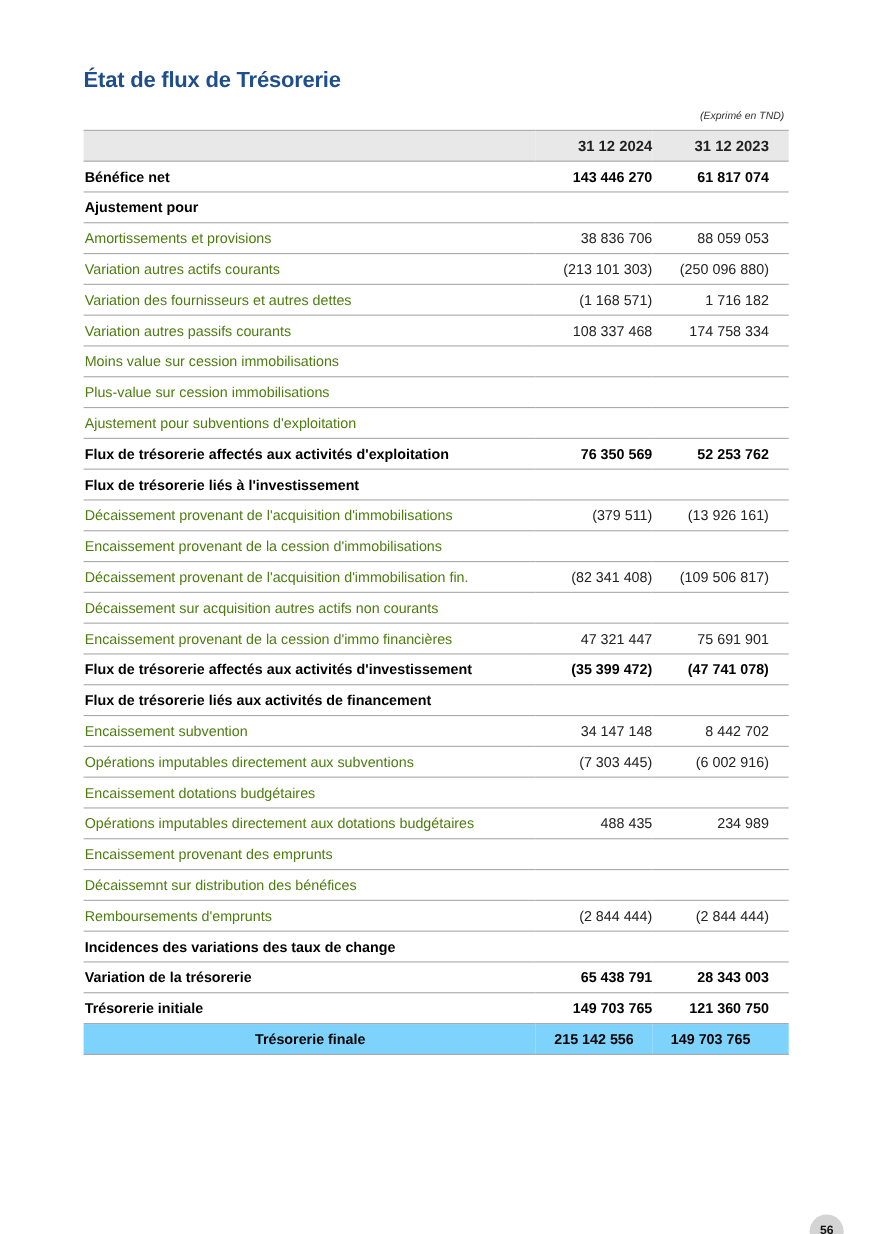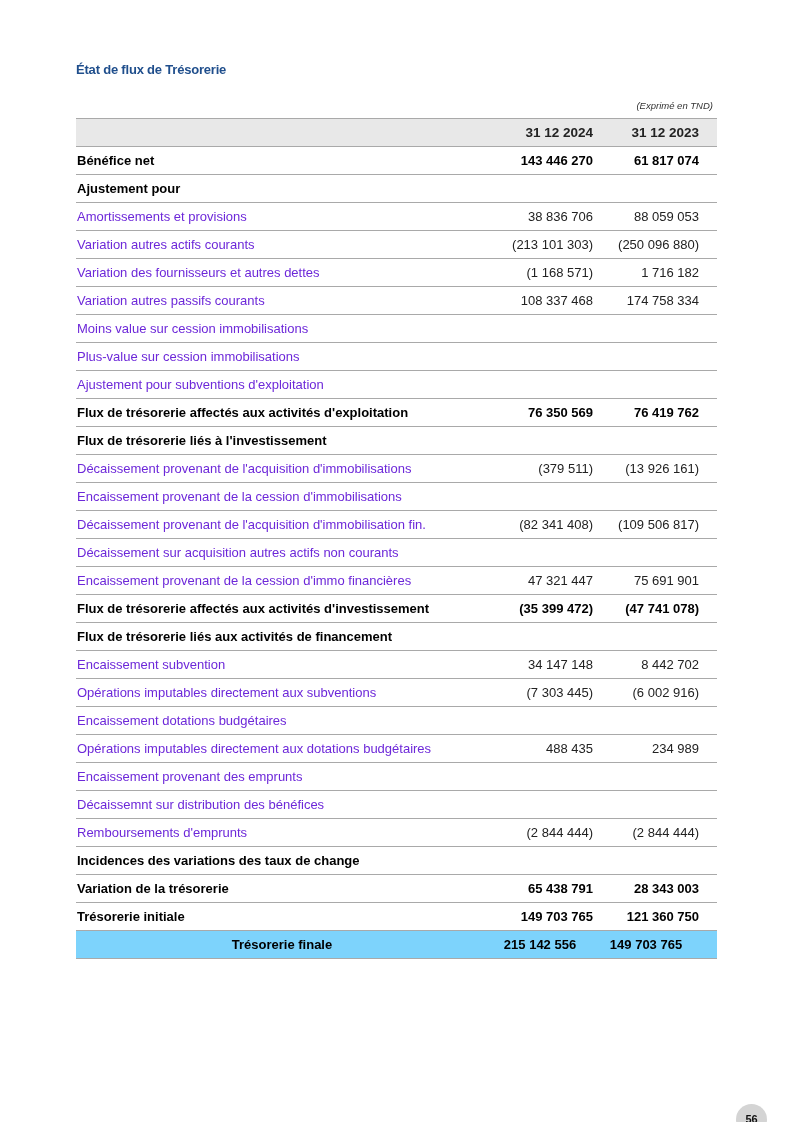--- a/index.html
+++ b/index.html
@@ -1,22 +1,22 @@
 <!DOCTYPE html>
 <html><head>
 <meta charset="utf-8">
 <style>
   html, body { margin: 0; padding: 0; background: #ffffff; }
   body { width: 793px; height: 1122px; position: relative; font-family: "Liberation Sans", sans-serif; color: #111; overflow: hidden; }
-  .title { position: absolute; left: 76px; top: 62px; font-size: 13px; font-weight: bold; color: #1f4e8c; letter-spacing: -0.2px; }
+  .title { position: absolute; left: 76px; top: 62px; font-size: 20px; font-weight: bold; color: #1f4e8c; letter-spacing: -0.2px; }
   .unit-note { position: absolute; right: 80px; top: 100px; font-size: 9.5px; font-style: italic; color: #333; }
   table.cf { position: absolute; left: 76px; top: 118px; width: 641px; border-collapse: collapse; font-size: 13px; }
   table.cf td { height: 27px; padding: 0; border-bottom: 1px solid #a9a9a9; vertical-align: middle; }
   table.cf tr.head td { background: #e8e8e8; border-top: 1px solid #a9a9a9; font-weight: bold; font-size: 13.5px; text-align: right; }
-  table.cf td.label { padding-left: 1px; color: #6d28d9; }
+  table.cf td.label { padding-left: 1px; color: #4d7c0f; }
   table.cf td.num { text-align: right; width: 106px; color: #222; }
   table.cf tr.bold td { font-weight: bold; color: #000; }
   table.cf tr.final td { background: #7dd3fc; text-align: center; }
   table.cf td.c2 { padding-right: 18px; }
   .page-num { position: absolute; left: 736px; top: 1104px; width: 31px; height: 31px; border-radius: 50%; background: #d4d4d4; font-size: 11px; font-weight: bold; text-align: center; line-height: 31px; color: #111; }
 </style>
 </head>
 <body>
 
 <div class="title">État de flux de Trésorerie</div>
@@ -70,21 +70,21 @@
         <td class="num c2"></td>
       </tr>
       <tr>
         <td class="label">Ajustement pour subventions d'exploitation</td>
         <td class="num"></td>
         <td class="num c2"></td>
       </tr>
       <tr class="bold">
         <td class="label">Flux de trésorerie affectés aux activités d'exploitation</td>
         <td class="num">76 350 569</td>
-        <td class="num c2">76 419 762</td>
+        <td class="num c2">52 253 762</td>
       </tr>
       <tr class="bold">
         <td class="label">Flux de trésorerie liés à l'investissement</td>
         <td class="num"></td>
         <td class="num c2"></td>
       </tr>
       <tr>
         <td class="label">Décaissement provenant de l'acquisition d'immobilisations</td>
         <td class="num">(379 511)</td>
         <td class="num c2">(13 926 161)</td>

